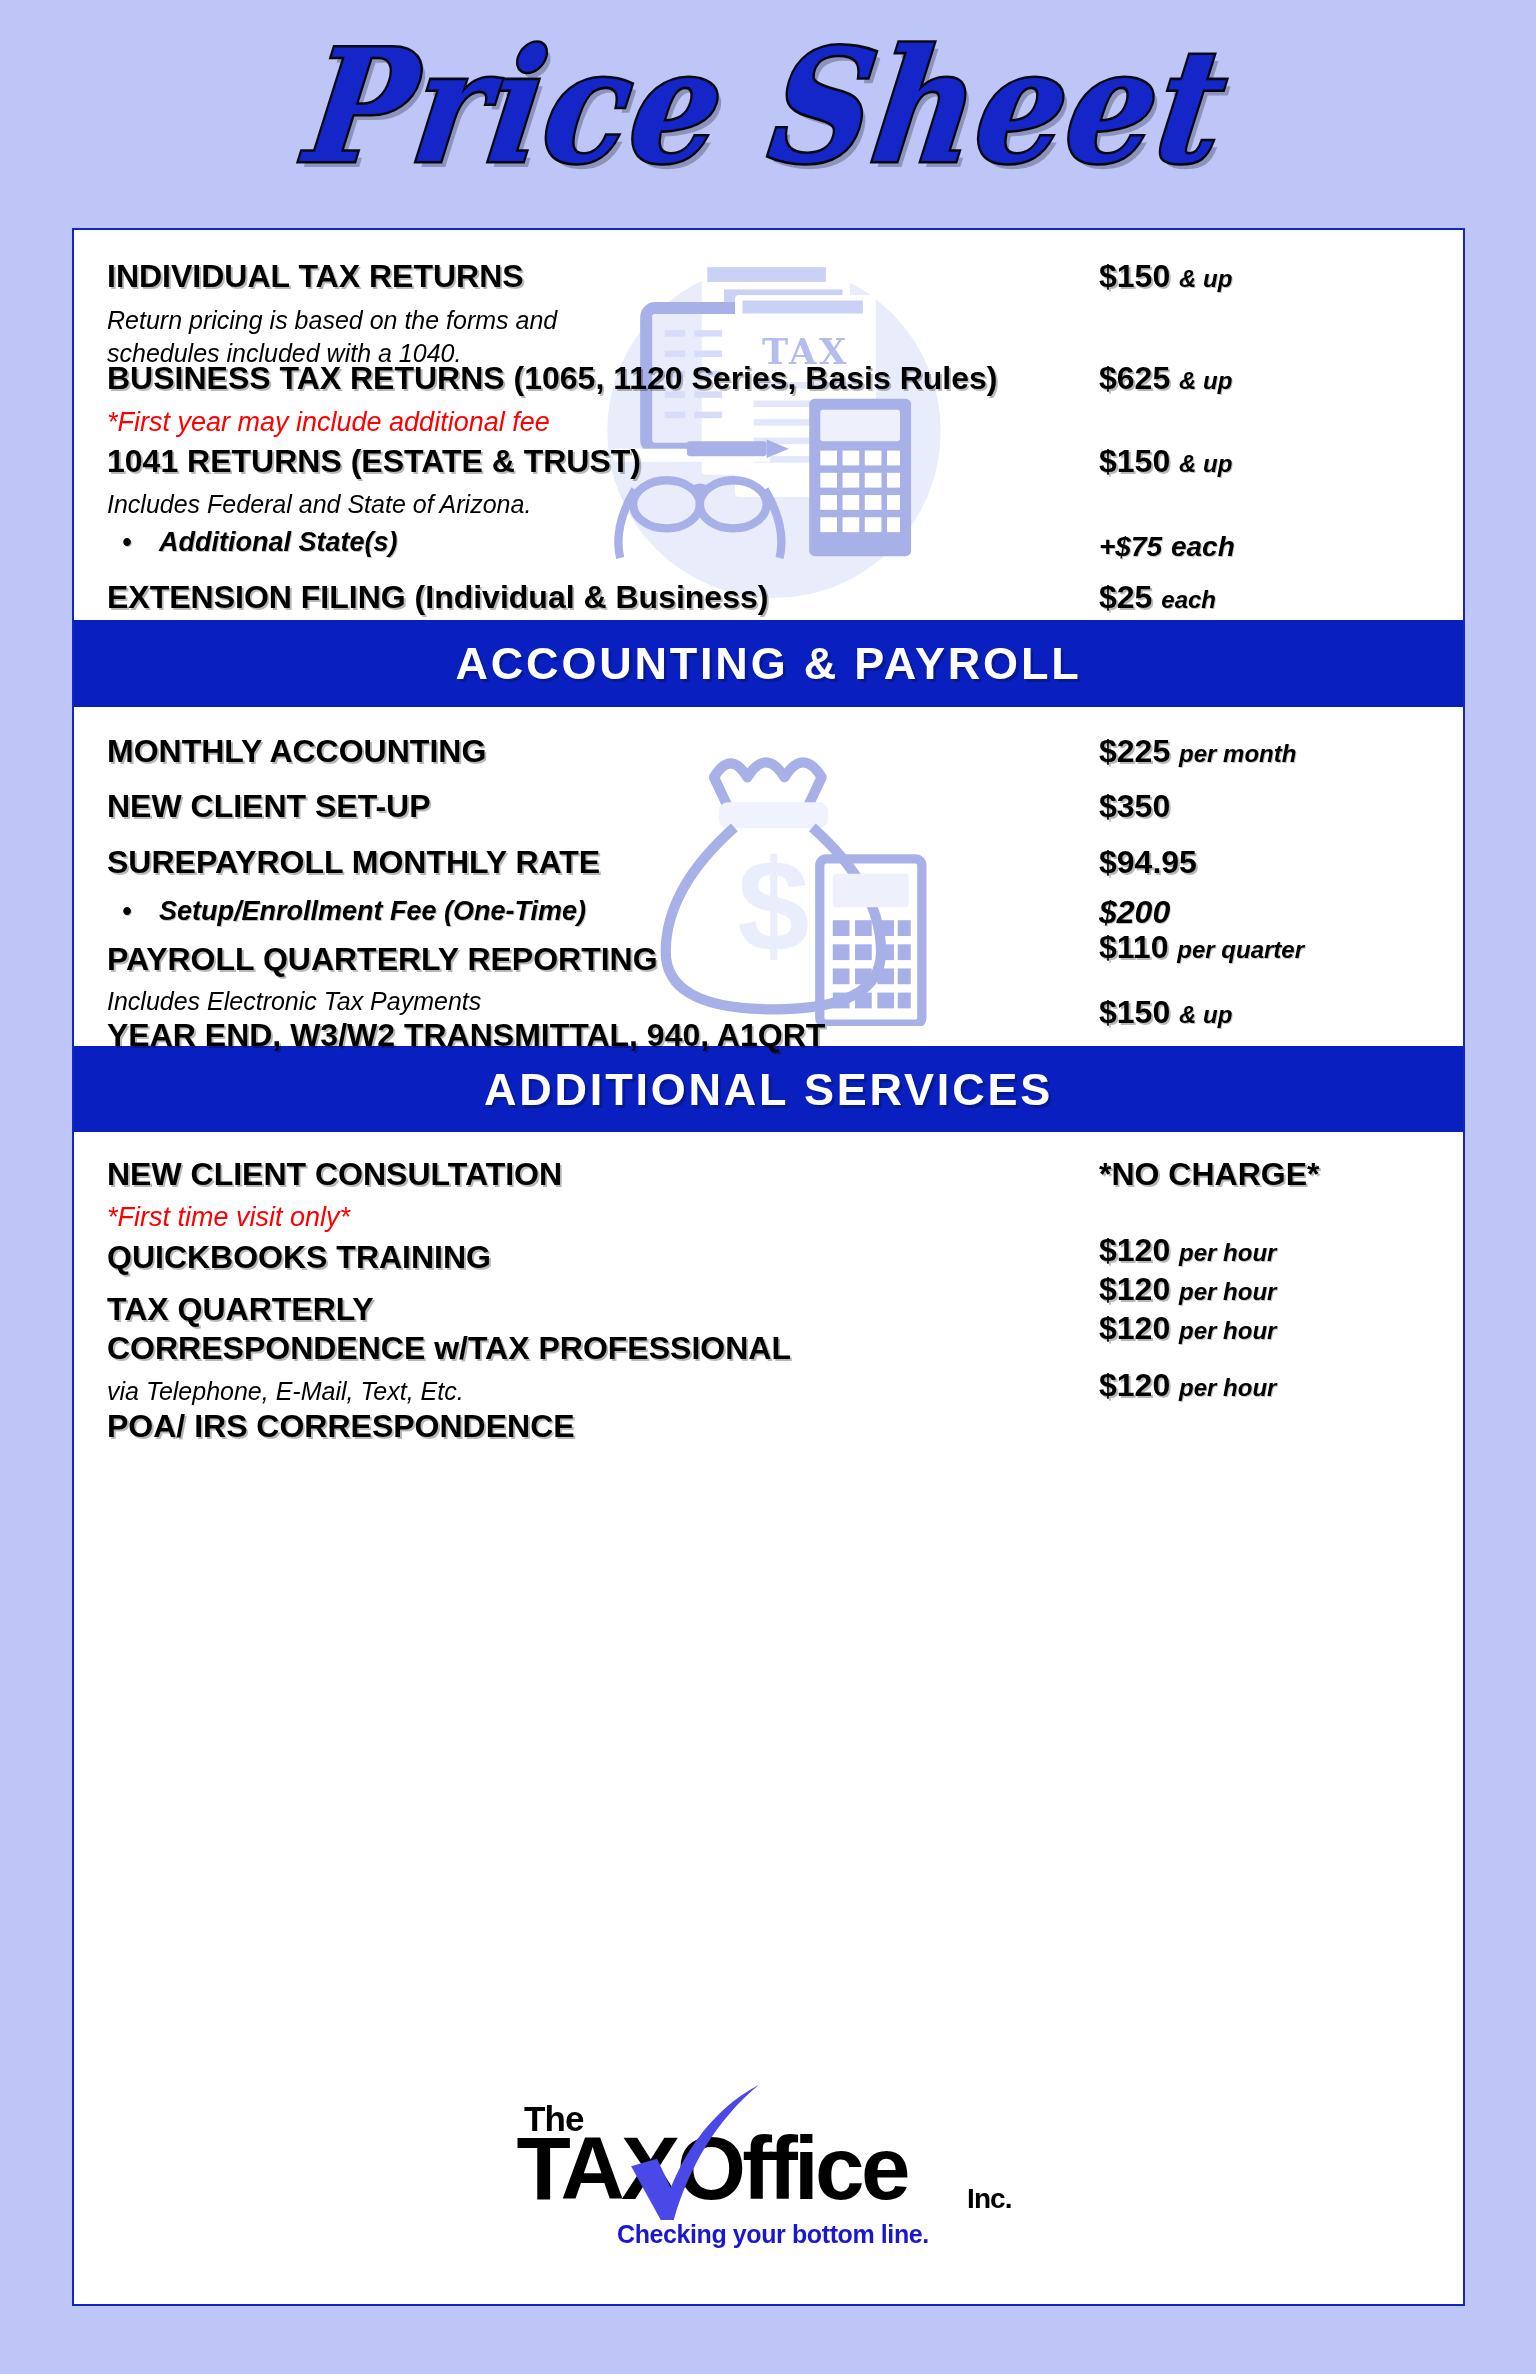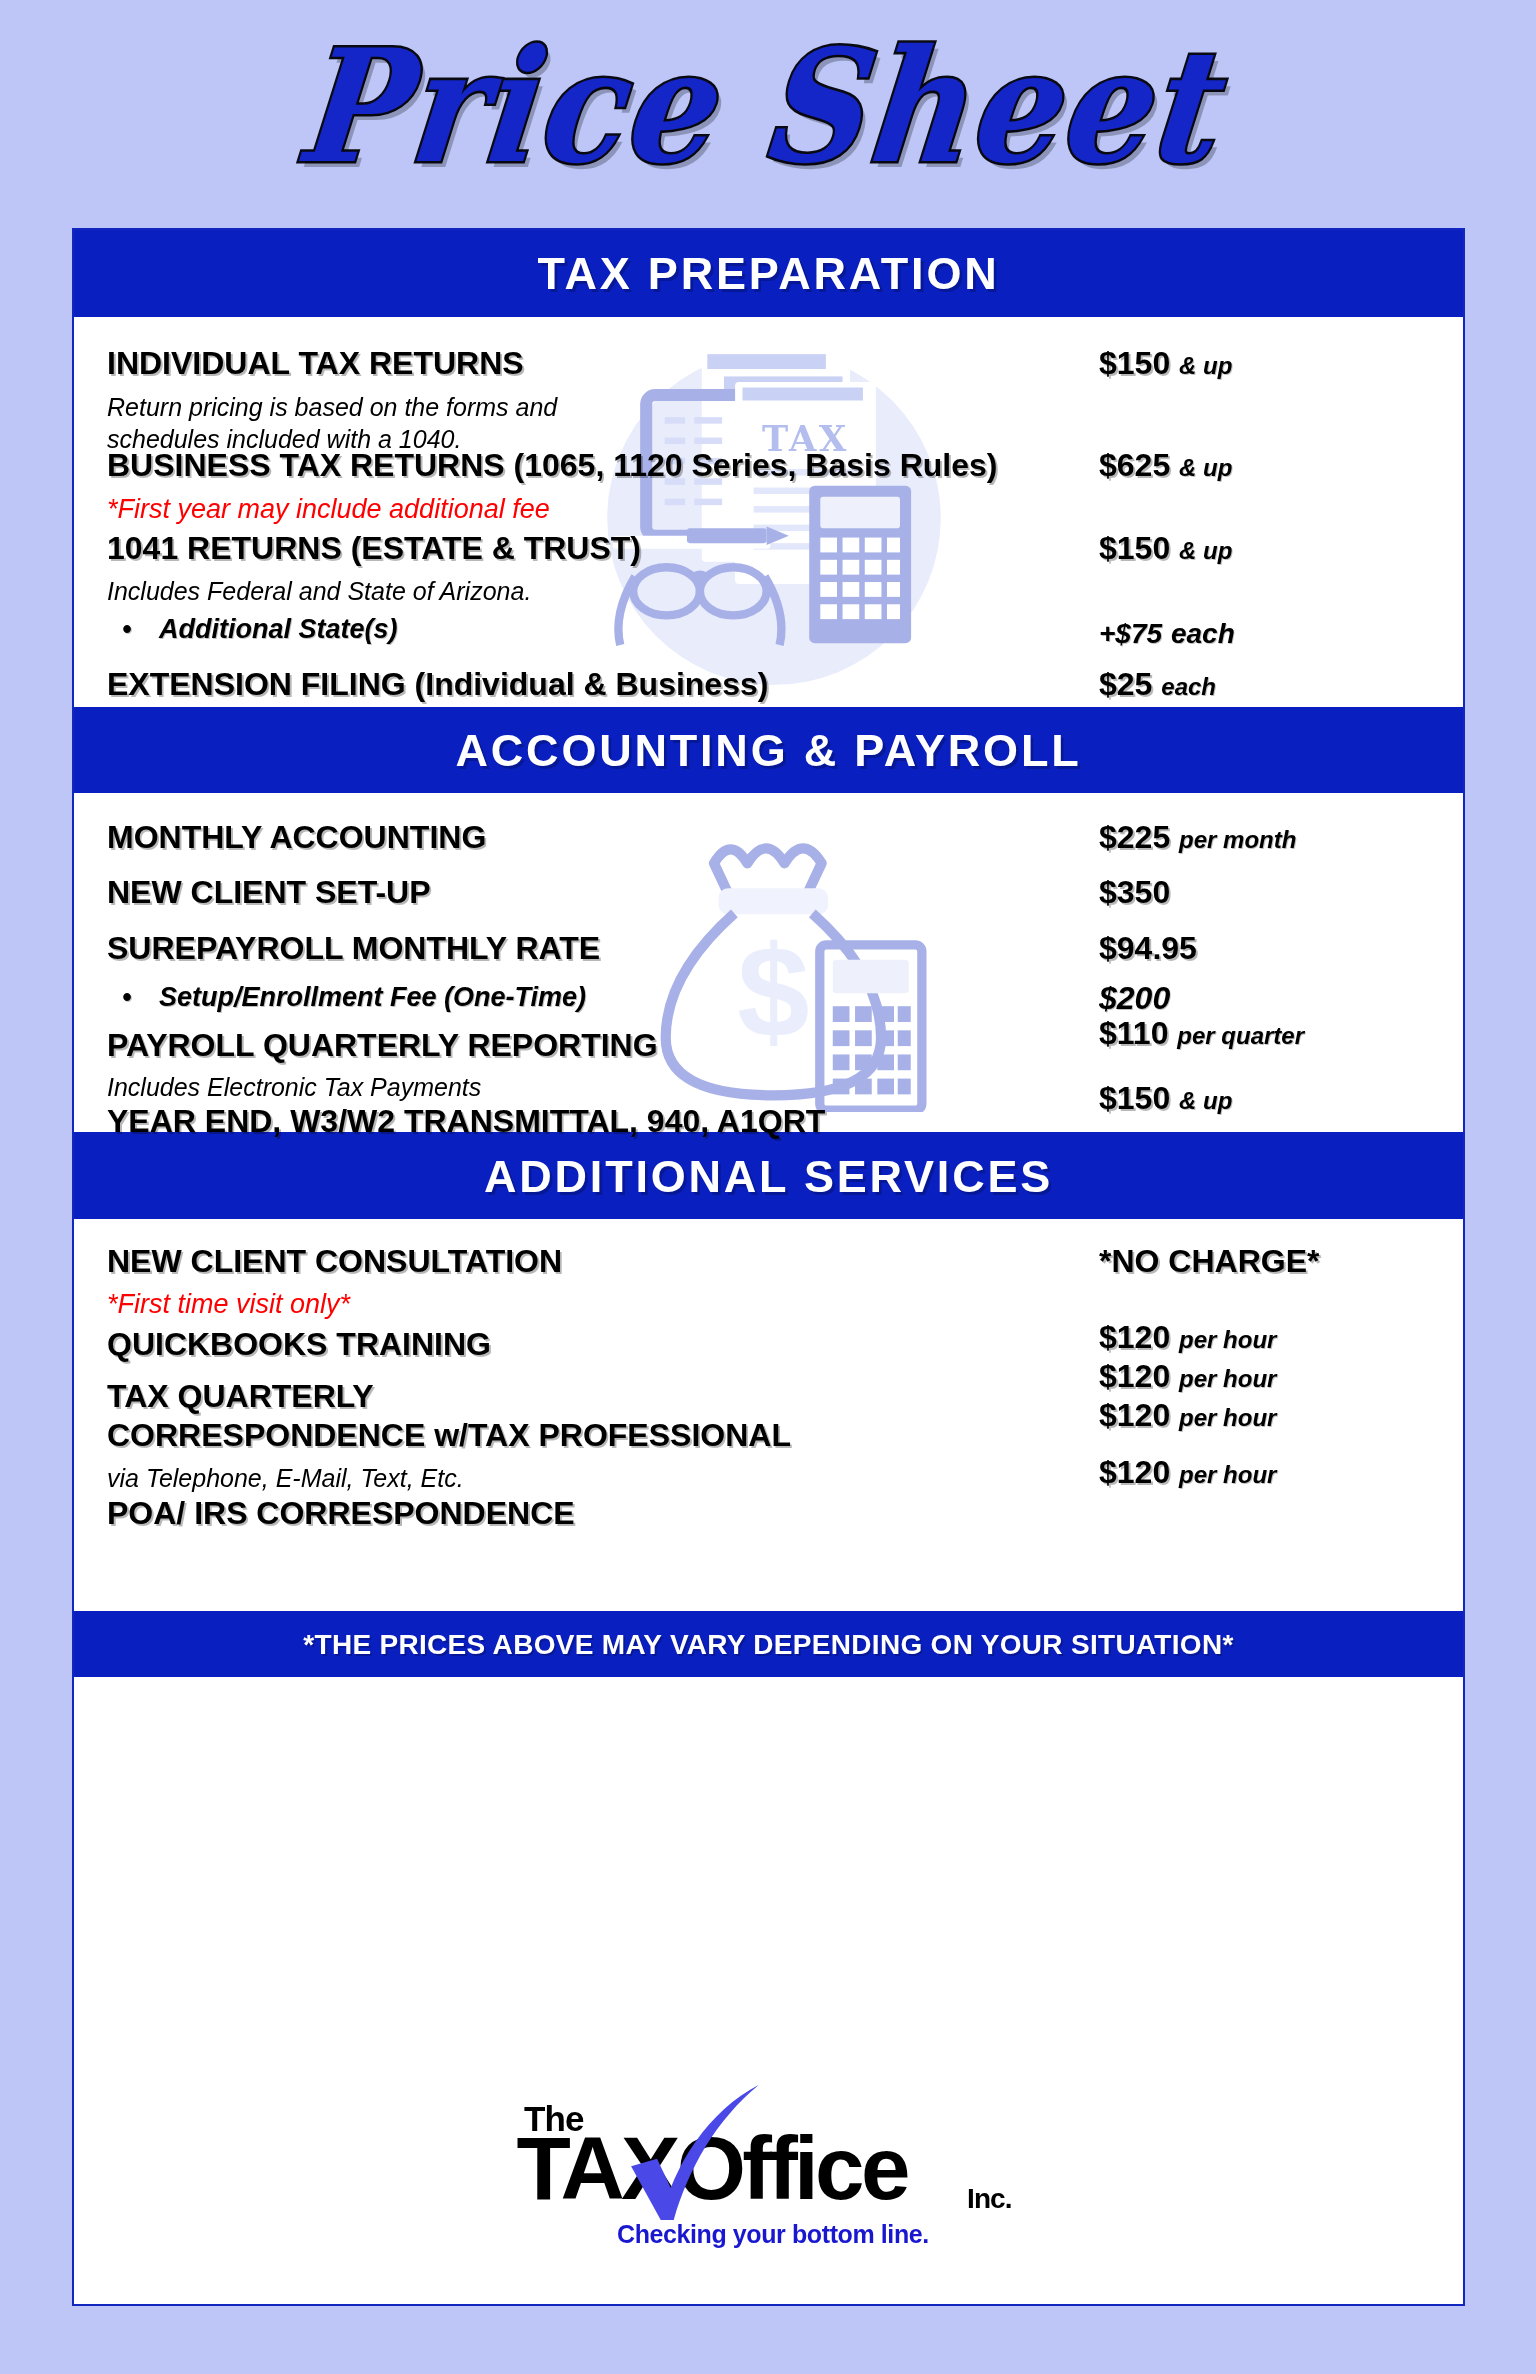--- a/index.html
+++ b/index.html
@@ -227,21 +227,20 @@
 <body>
 
 <div class="page">
 
   <div class="title-wrap">
     <div class="title">Price Sheet</div>
   </div>
 
   <div class="card">
 
-    <div class="band band-title">TAX PREPARATION</div>
 
     <div class="section-body" style="height:390px;">
 
       <svg class="wm wm-tax" width="352" height="371" viewBox="0 0 380 400">
         <circle cx="190" cy="205" r="180" fill="#e8ecfb"></circle>
 
         <rect x="112" y="22" width="160" height="230" rx="4" fill="#ffffff"></rect>
         <rect x="118" y="28" width="128" height="16" fill="#c9d2f5"></rect>
         <rect x="136" y="52" width="128" height="14" fill="#c9d2f5"></rect>
 
@@ -455,21 +454,20 @@
         <div class="price" style="top:237px;">
           <span class="amt">$120</span>
           <span class="suffix">per hour</span>
         </div>
 
       </div>
     </div>
 
     <div style="height:93px;"></div>
 
-    <div class="band band-note">*THE PRICES ABOVE MAY VARY DEPENDING ON YOUR SITUATION*</div>
 
     <div class="logo-wrap">
       <div class="logo">
         <span class="logo-the">The</span>
         <span class="logo-main">TAXOffice</span>
         <span class="logo-inc">Inc.</span>
         <svg class="logo-check" width="176" height="167" viewBox="0 0 190 180">
           <path d="M12 94 L44 152 L58 152 L56 120 L40 86 Z" fill="#4a49e8"></path>
           <path d="M44 152 C58 92 96 34 150 6 C104 44 74 96 58 152 Z" fill="#4a49e8"></path>
         </svg>

